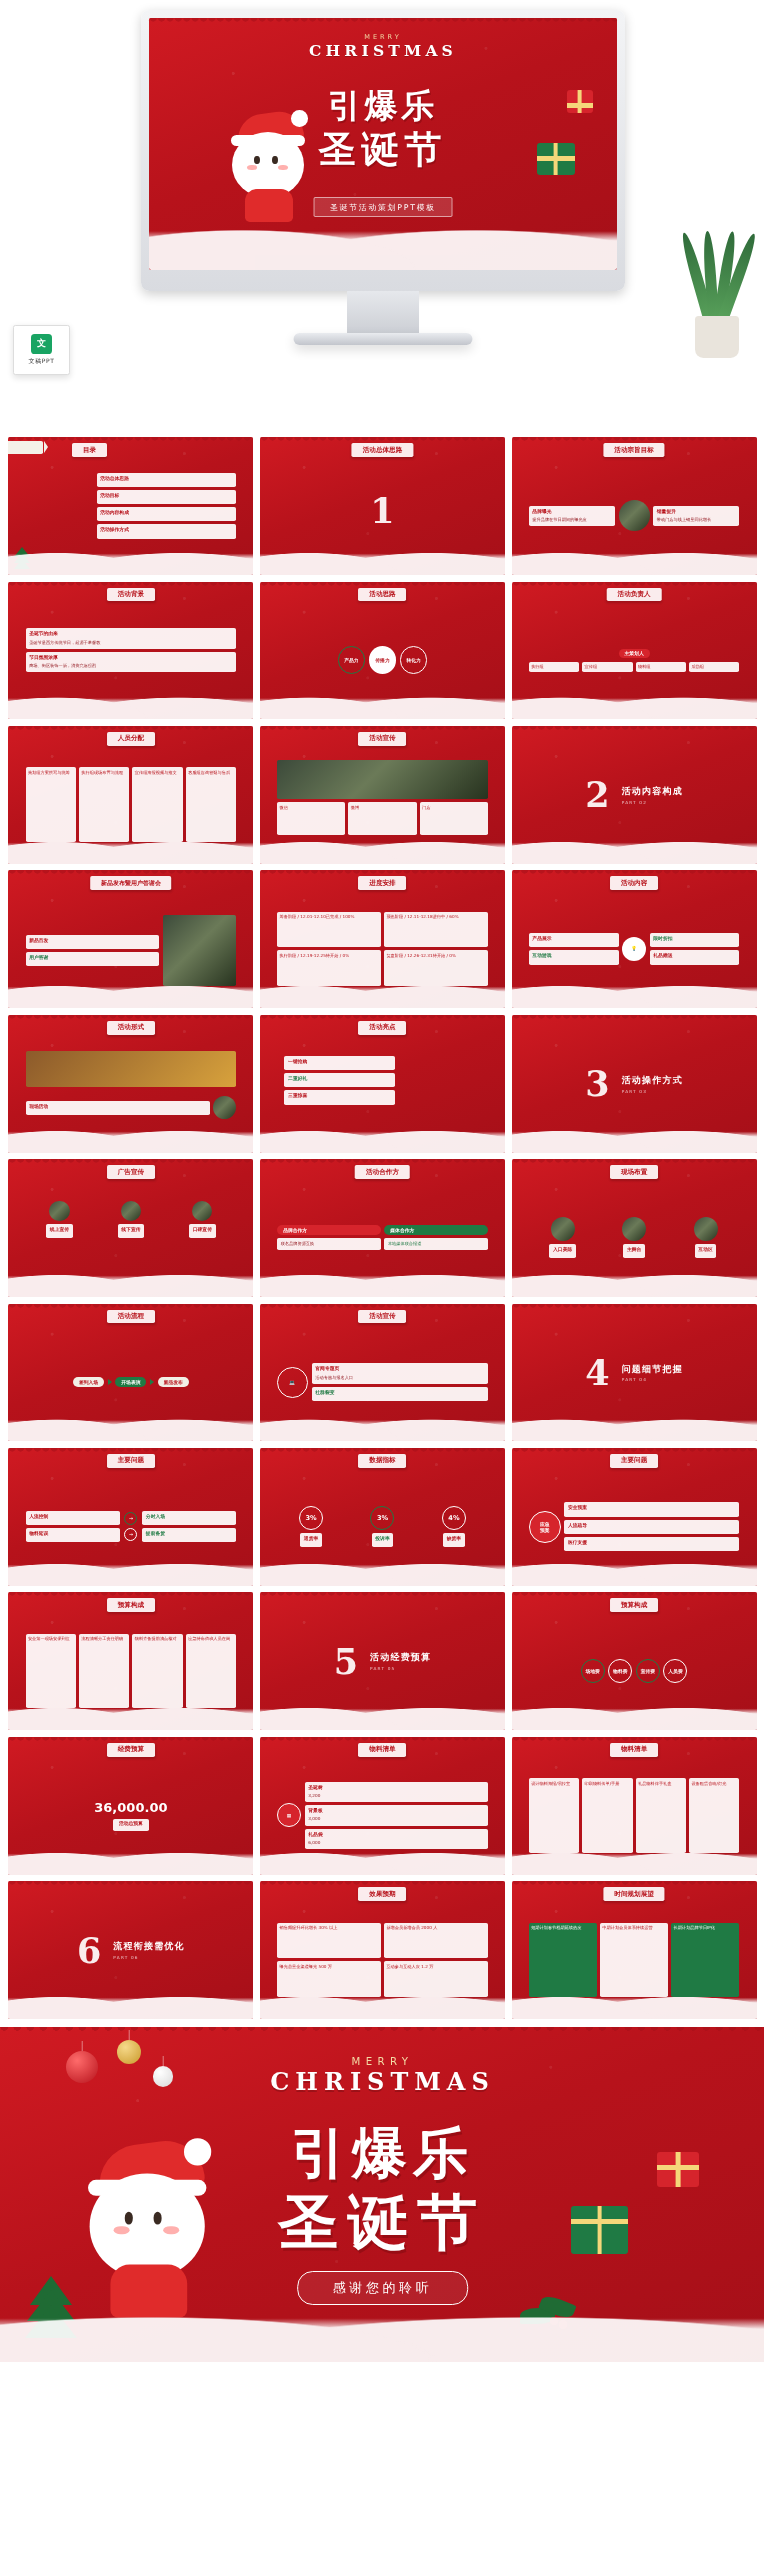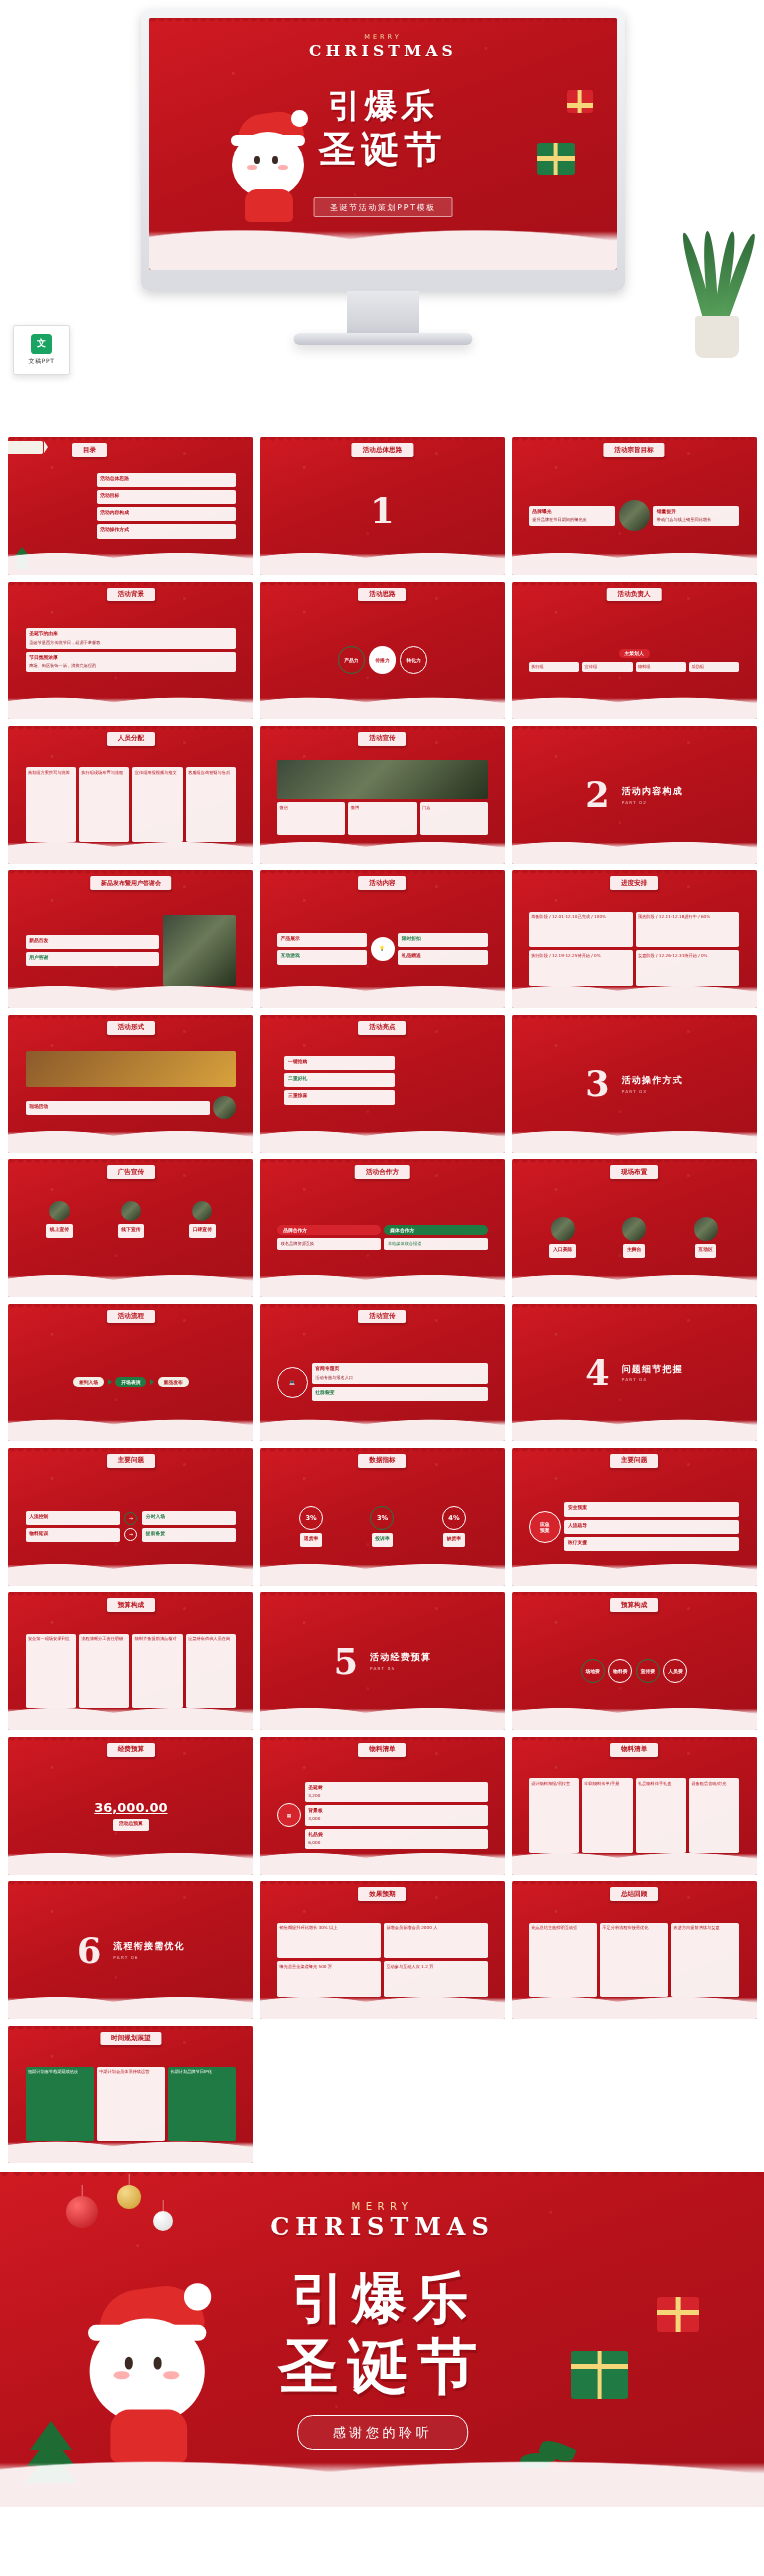--- a/index.html
+++ b/index.html
@@ -561,57 +561,57 @@
           </div>
         </div>
         <div class="snow-bottom"></div>
       </div>
     </div>
 
     <div class="thumb">
       <div class="slide-bg"></div>
         <div class="scallop"></div>
       <div class="t-inner">
-        <div class="t-head">活动内容</div>
-        <div class="t-body">
-          <div class="row">
-            <div class="col">
-              <div class="card">
-                  <span class="ct">产品展示</span>
-                </div>
-              <div class="card green">
-                  <span class="ct">互动游戏</span>
-                </div>
-            </div>
-            <div class="circle white" style="width:24px;height:24px;flex:0 0 24px;">💡</div>
-            <div class="col">
-              <div class="card green">
-                  <span class="ct">限时折扣</span>
-                </div>
-              <div class="card">
-                  <span class="ct">礼品赠送</span>
-                </div>
-            </div>
-          </div>
-        </div>
-        <div class="snow-bottom"></div>
-      </div>
-    </div>
-
-    <div class="thumb">
-      <div class="slide-bg"></div>
-        <div class="scallop"></div>
-      <div class="t-inner">
         <div class="t-head">进度安排</div>
         <div class="t-body">
           <div class="mini-grid2">
             <div class="cell"><span class="ct">筹备阶段 / 12.01-12.10</span><span>已完成 / 100%</span></div>
             <div class="cell"><span class="ct">预热阶段 / 12.11-12.18</span><span>进行中 / 60%</span></div>
             <div class="cell"><span class="ct">执行阶段 / 12.19-12.25</span><span>待开始 / 0%</span></div>
             <div class="cell"><span class="ct">复盘阶段 / 12.26-12.31</span><span>待开始 / 0%</span></div>
+          </div>
+        </div>
+        <div class="snow-bottom"></div>
+      </div>
+    </div>
+
+    <div class="thumb">
+      <div class="slide-bg"></div>
+        <div class="scallop"></div>
+      <div class="t-inner">
+        <div class="t-head">活动内容</div>
+        <div class="t-body">
+          <div class="row">
+            <div class="col">
+              <div class="card">
+                  <span class="ct">产品展示</span>
+                </div>
+              <div class="card green">
+                  <span class="ct">互动游戏</span>
+                </div>
+            </div>
+            <div class="circle white" style="width:24px;height:24px;flex:0 0 24px;">💡</div>
+            <div class="col">
+              <div class="card green">
+                  <span class="ct">限时折扣</span>
+                </div>
+              <div class="card">
+                  <span class="ct">礼品赠送</span>
+                </div>
+            </div>
           </div>
         </div>
         <div class="snow-bottom"></div>
       </div>
     </div>
 
     <div class="thumb">
       <div class="slide-bg"></div>
         <div class="scallop"></div>
       <div class="t-inner">
@@ -941,21 +941,21 @@
       </div>
     </div>
 
     <div class="thumb">
       <div class="slide-bg"></div>
         <div class="scallop"></div>
       <div class="t-inner">
         <div class="t-head">经费预算</div>
         <div class="t-body">
           <div class="vcenter">
-            <div style="font-size:13px;font-weight:bold;color:#fff;text-decoration:underline;">36,000.00</div>
+            <div style="font-size:13px;font-weight:bold;color:#fff;">36,000.00</div>
             <div class="card" style="padding:1.8px 6px;">
                 <span class="ct">活动总预算</span>
               </div>
           </div>
         </div>
         <div class="snow-bottom"></div>
       </div>
     </div>
 
 
@@ -1020,35 +1020,20 @@
             <div class="cell"><span class="ct">销售额提升</span><span>环比增长 30% 以上</span></div>
             <div class="cell"><span class="ct">新增会员</span><span>新增会员 2000 人</span></div>
             <div class="cell"><span class="ct">曝光总量</span><span>全渠道曝光 500 万</span></div>
             <div class="cell"><span class="ct">互动参与</span><span>互动人次 1.2 万</span></div>
           </div>
         </div>
         <div class="snow-bottom"></div>
       </div>
     </div>
 
-    <div class="thumb">
-      <div class="slide-bg"></div>
-        <div class="scallop"></div>
-      <div class="t-inner">
-        <div class="t-head">总结回顾</div>
-        <div class="t-body">
-          <div class="mini-grid">
-            <div class="cell"><span class="ct">亮点总结</span><span>主题鲜明互动强</span></div>
-            <div class="cell"><span class="ct">不足分析</span><span>流程衔接需优化</span></div>
-            <div class="cell"><span class="ct">改进方向</span><span>提前演练与复盘</span></div>
-          </div>
-        </div>
-        <div class="snow-bottom"></div>
-      </div>
-    </div>
 
     <div class="thumb">
       <div class="slide-bg"></div>
         <div class="scallop"></div>
       <div class="t-inner">
         <div class="t-head">时间规划展望</div>
         <div class="t-body">
           <div class="mini-grid">
             <div class="cell" style="background:#1f7a44;color:#fff;"><span class="ct" style="color:#fff;">短期计划</span><span>春节档期延续热度</span></div>
             <div class="cell"><span class="ct">中期计划</span><span>会员体系持续运营</span></div>

